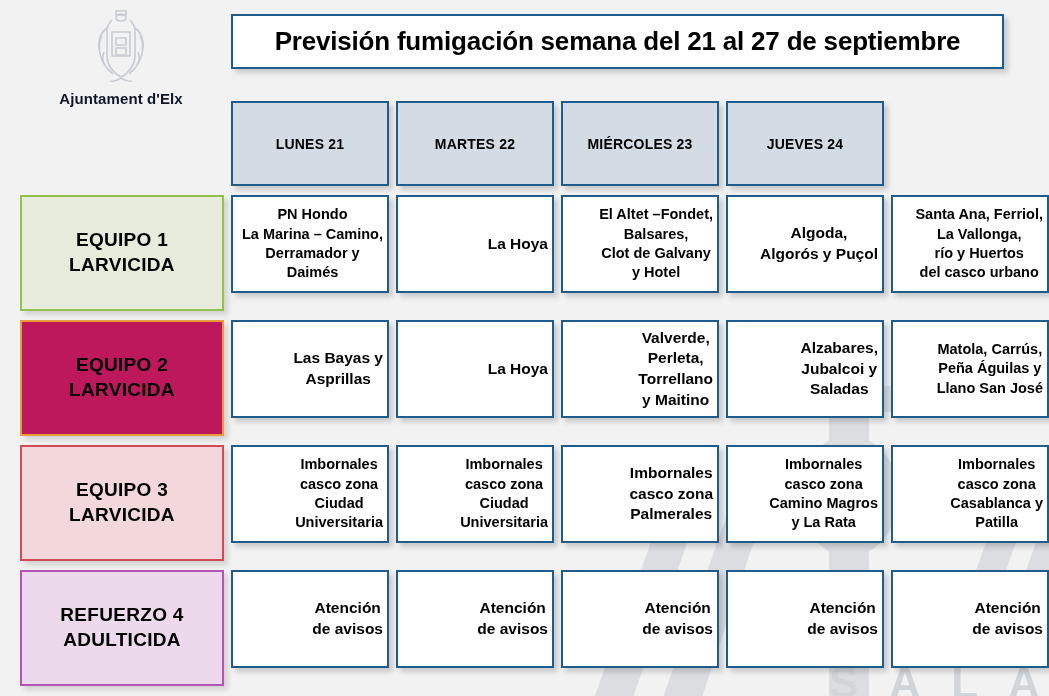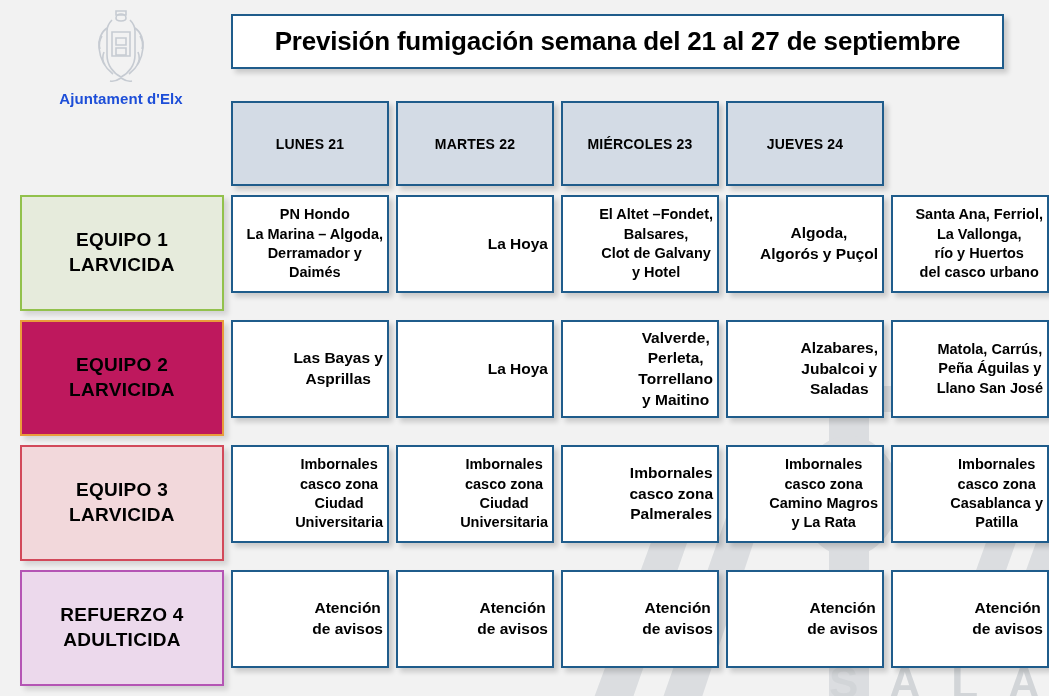--- a/index.html
+++ b/index.html
@@ -46,21 +46,21 @@
     left: 46px;
     top: 8px;
     width: 150px;
     text-align: center;
   }
   #crest { display: block; margin: 0 auto; }
   #logo-caption {
     margin-top: 4px;
     font-size: 15px;
     font-weight: bold;
-    color: #1d4ed8;
+    color: #0f172a;
     letter-spacing: .1px;
     white-space: nowrap;
   }
 
   
   .box {
     box-sizing: border-box;
     background: #FFFFFF;
     border: 2px solid #1F5C8B;
     box-shadow: 4px 4px 5px rgba(0,0,0,.17);
@@ -191,21 +191,21 @@
     <div class="grid-row">
       <div class="box team-label team-1">
         <div>
           <span>EQUIPO 1</span>
           <span>LARVICIDA</span>
         </div>
       </div>
       <div class="box cell">
           <div>
         <span>PN Hondo</span>
-        <span>La Marina – Algoda,</span>
+        <span>La Marina – Camino,</span>
         <span>Derramador y</span>
         <span>Daimés</span>
       </div>
         </div>
       <div class="box cell big">
           <div>
         <span>La Hoya</span>
       </div>
         </div>
       <div class="box cell">

